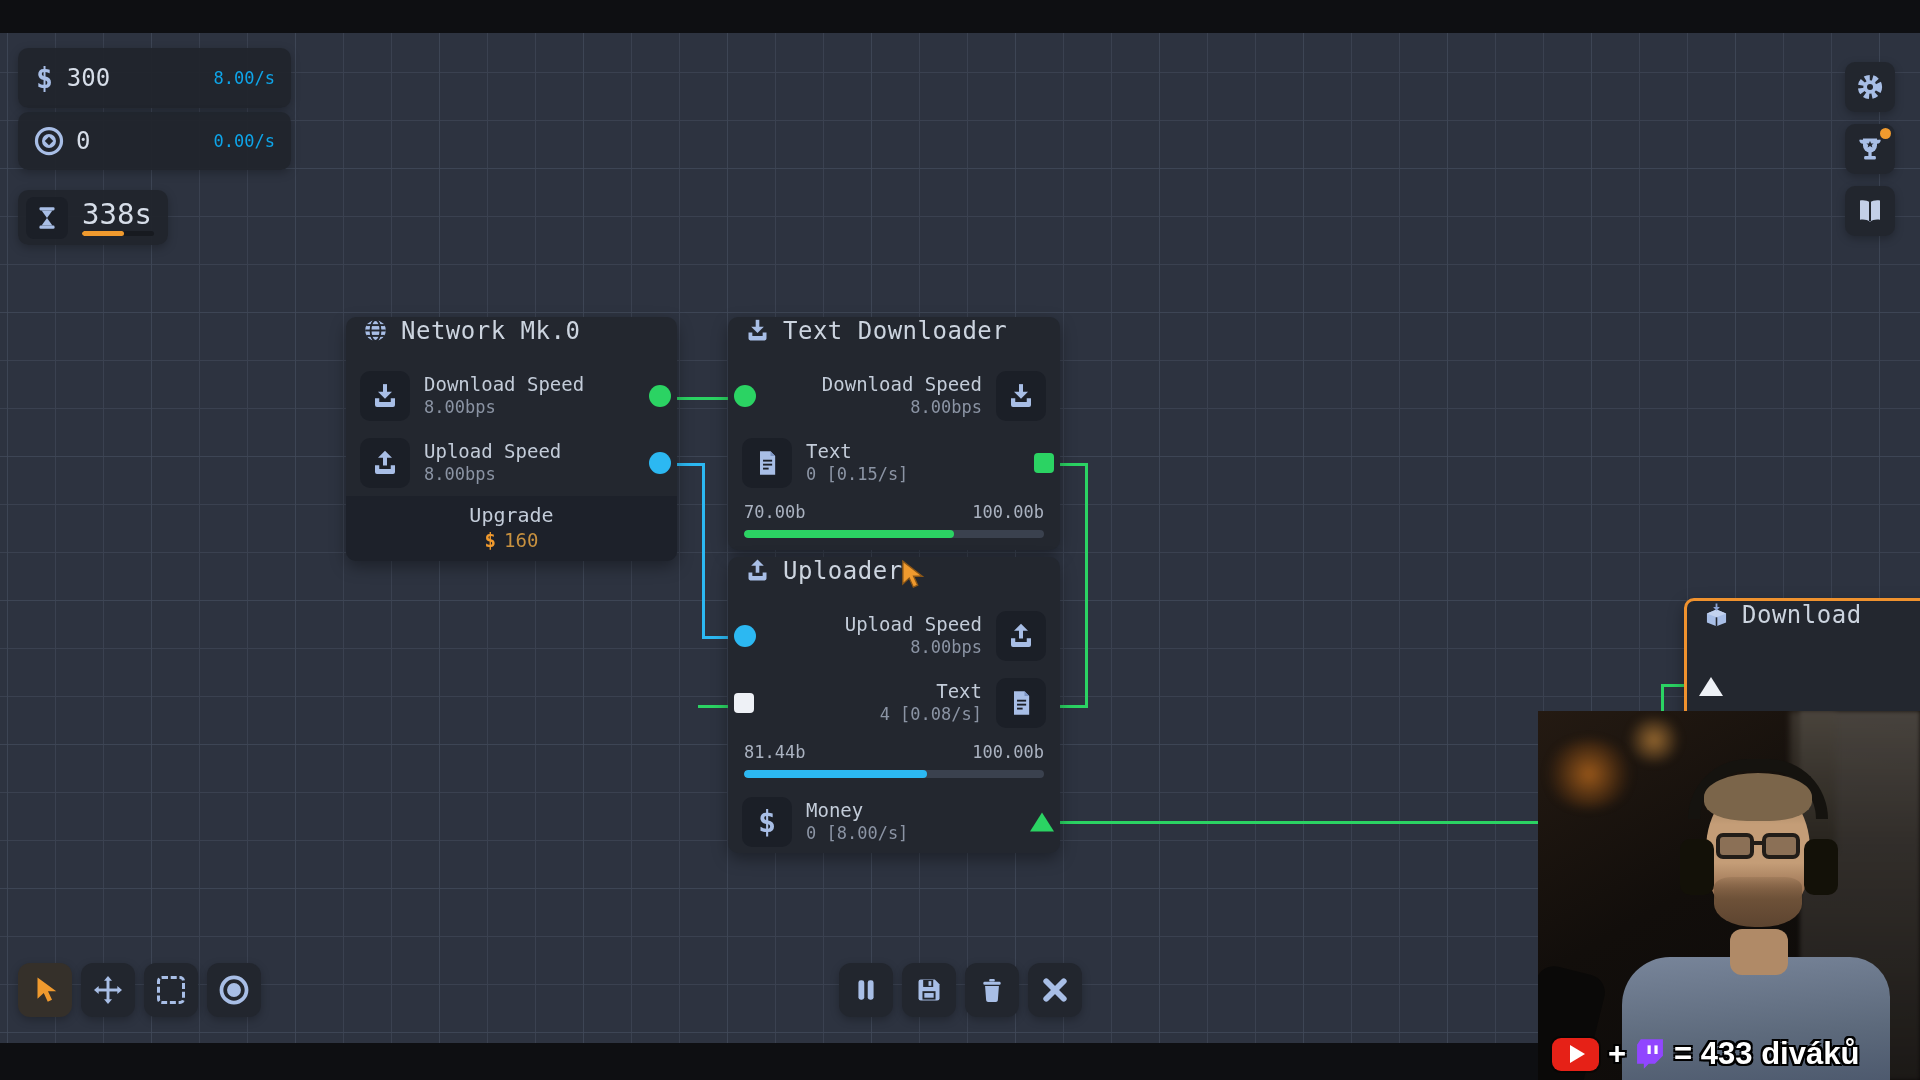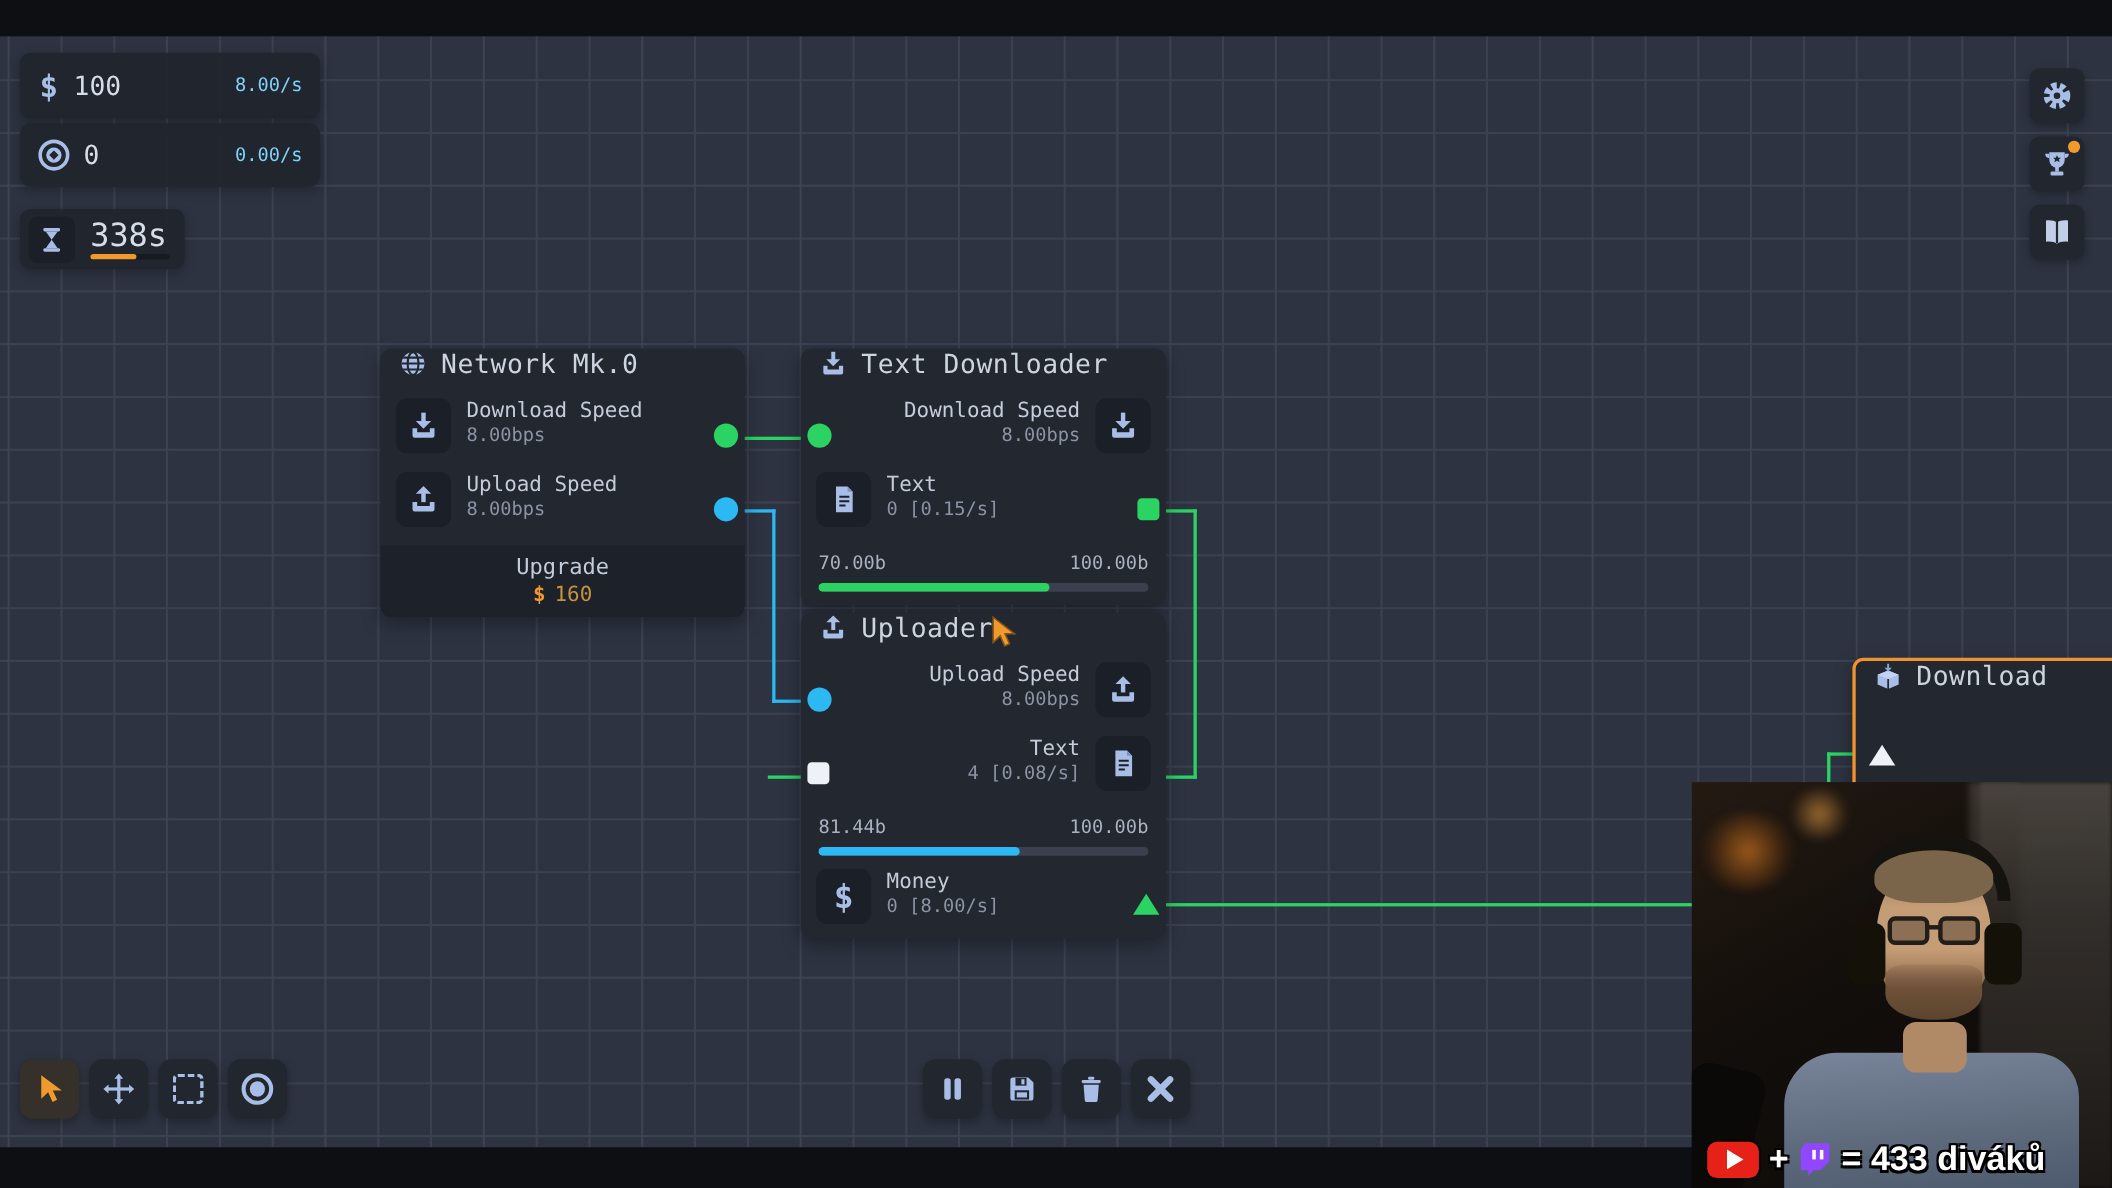--- a/index.html
+++ b/index.html
@@ -29,40 +29,40 @@
   
   .line{position:absolute;z-index:1;}
   .line.h{height:3px;} .line.v{width:3px;}
   .line.green{background:var(--green);} .line.blue{background:var(--blue);}
 
   
   .hud-panel{position:absolute;background:#20242cee;border-radius:10px;display:flex;align-items:center;
     box-shadow:0 3px 10px rgba(0,0,0,.25);z-index:2;}
   .hud-sym{color:var(--peri);font-weight:bold;font-size:28px;margin:0 14px 0 18px;}
   .hud-val{font-size:24px;color:#d6dde8;}
-  .hud-rate{margin-left:auto;margin-right:16px;font-size:17px;color:#7dd3fc;text-align:right;}
+  .hud-rate{margin-left:auto;margin-right:16px;font-size:17px;color:#0ea5e9;text-align:right;}
   .chipbox{background:#1b1f27;border-radius:8px;display:flex;align-items:center;justify-content:center;}
   .timer-wrap{display:flex;flex-direction:column;margin-left:14px;}
   .timer-val{font-size:29px;color:#d6dde8;line-height:1.05;}
   .timer-track{width:72px;height:5px;background:#171a20;border-radius:3px;margin-top:2px;overflow:hidden;}
   .timer-fill{height:100%;background:var(--orange);border-radius:3px;}
 
   
   .sq-btn{position:absolute;width:50px;height:50px;background:#22262e;border-radius:10px;
     display:flex;align-items:center;justify-content:center;z-index:2;box-shadow:0 3px 8px rgba(0,0,0,.25);}
   .sq-btn.big{width:54px;height:54px;border-radius:12px;}
   .sq-btn.active{background:#35302a;}
   .notif-dot{position:absolute;right:4px;top:4px;width:11px;height:11px;border-radius:50%;background:var(--orange);}
 
   
   .node{position:absolute;background:#23272f;border-radius:10px;z-index:2;
     box-shadow:0 6px 16px rgba(0,0,0,.35);}
   .node-header{display:flex;align-items:flex-start;gap:12px;padding:0 16px;height:45px;}
   .node-title{font-size:24px;color:#ccd4df;letter-spacing:.5px;white-space:nowrap;}
-  .nrow{position:relative;display:flex;height:67px;padding:0 14px;}
+  .nrow{position:relative;display:flex;align-items:center;height:67px;padding:0 14px;}
   .chip{width:50px;height:50px;background:#1b1f27;border-radius:10px;flex:0 0 auto;
     display:flex;align-items:center;justify-content:center;}
   .rtext{display:flex;flex-direction:column;line-height:1.25;}
   .rtext.l{margin-left:14px;align-items:flex-start;}
   .rtext.r{margin-left:auto;margin-right:14px;align-items:flex-end;text-align:right;}
   .label{font-size:19px;color:#c3ccd9;white-space:nowrap;}
   .sub{font-size:17px;color:#8b94a4;white-space:nowrap;}
   .port{position:absolute;top:50%;transform:translateY(-50%);z-index:3;}
   .port.pl{left:6px;} .port.pr{right:6px;}
   .pcirc{width:22px;height:22px;border-radius:50%;}
@@ -136,21 +136,21 @@
 
 <div class="line h green abs" style="left:1048px;top:821px;width:616px;"></div>
 <div class="line v green abs" style="left:1661px;top:684px;height:140px;"></div>
 <div class="line h green abs" style="left:1661px;top:684px;width:40px;"></div>
 
 <div class="abs bar-top"></div>
 <div class="abs bar-bottom"></div>
 
 <div class="hud-panel" style="left:18px;top:48px;width:273px;height:60px;">
   <span class="hud-sym">$</span>
-  <span class="hud-val">100</span>
+  <span class="hud-val">300</span>
   <span class="hud-rate">8.00/s</span>
 </div>
 
 <div class="hud-panel" style="left:18px;top:112px;width:273px;height:58px;">
   <span style="margin:0 12px 0 16px;">
     <svg width="30" height="30" viewBox="0 0 24 24">
       <circle cx="12" cy="12" r="10" fill="none" stroke="#a8bee6" stroke-width="2.6"></circle>
       <circle cx="12" cy="12" r="5.6" fill="#a8bee6"></circle>
       <rect x="9.6" y="9.6" width="4.8" height="4.8" fill="#20242c" transform="rotate(45 12 12)"></rect>
     </svg>

